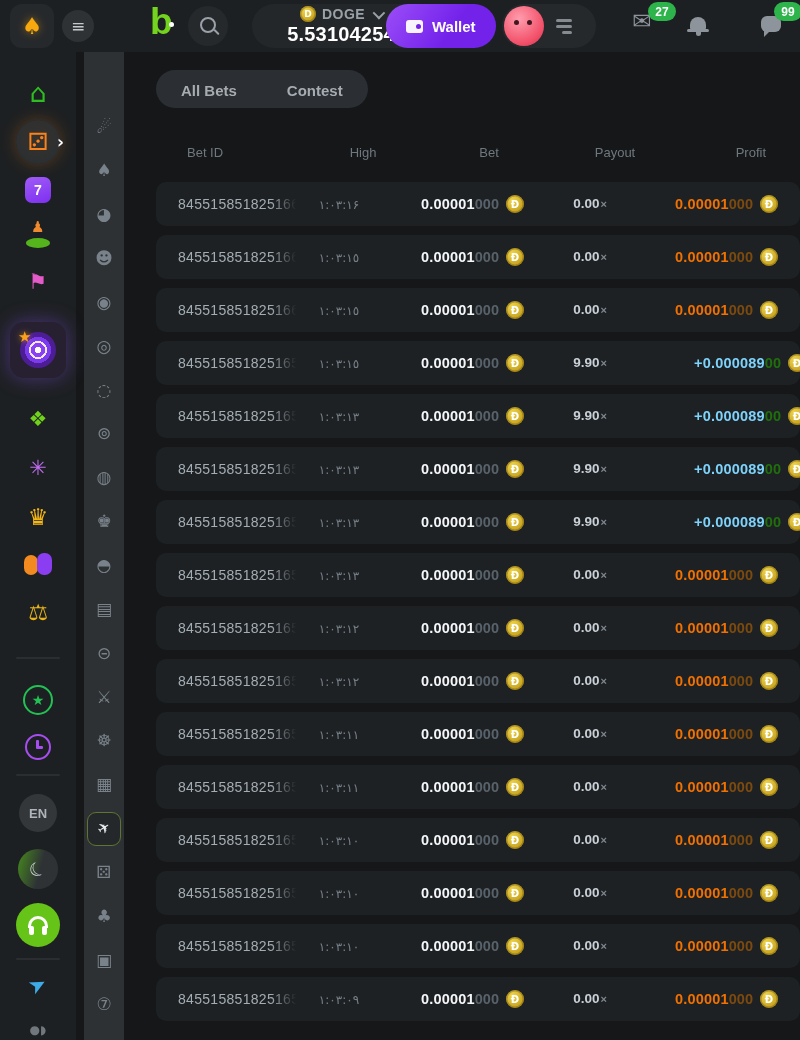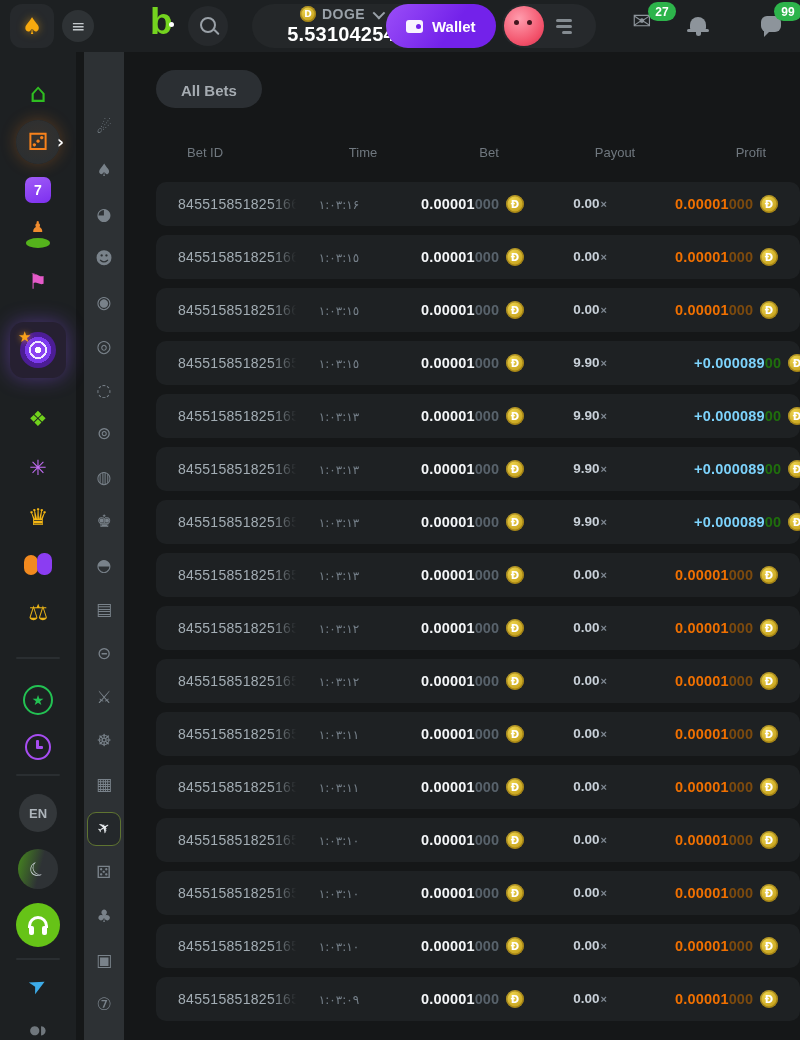--- a/index.html
+++ b/index.html
@@ -313,25 +313,26 @@
       <div class="rail-item" style="top: 896.15px; height: 24px;">
         <span class="g">▣</span>
       </div>
       <div class="rail-item" style="top: 940px; height: 24px;">
         <span class="g">⑦</span>
       </div>
     </nav>
 
   <div class="tabs" id="tabs">
       <button class="tab">All Bets</button>
+      <button class="tab">Contest</button>
     </div>
 
   <div class="thead">
     <span class="th th-betid">Bet ID</span>
-    <span class="th th-time">Time</span>
+    <span class="th th-time">High</span>
     <span class="th th-bet">Bet</span>
     <span class="th th-payout">Payout</span>
     <span class="th th-profit">Profit</span>
   </div>
 
   <div class="rows" id="rows">
       <div class="row loss" style="top: 0px;">
         <span class="cid">845515851825166</span>
         <span class="ctime">١:٠٣:١۶</span>
         <span class="cbet">

